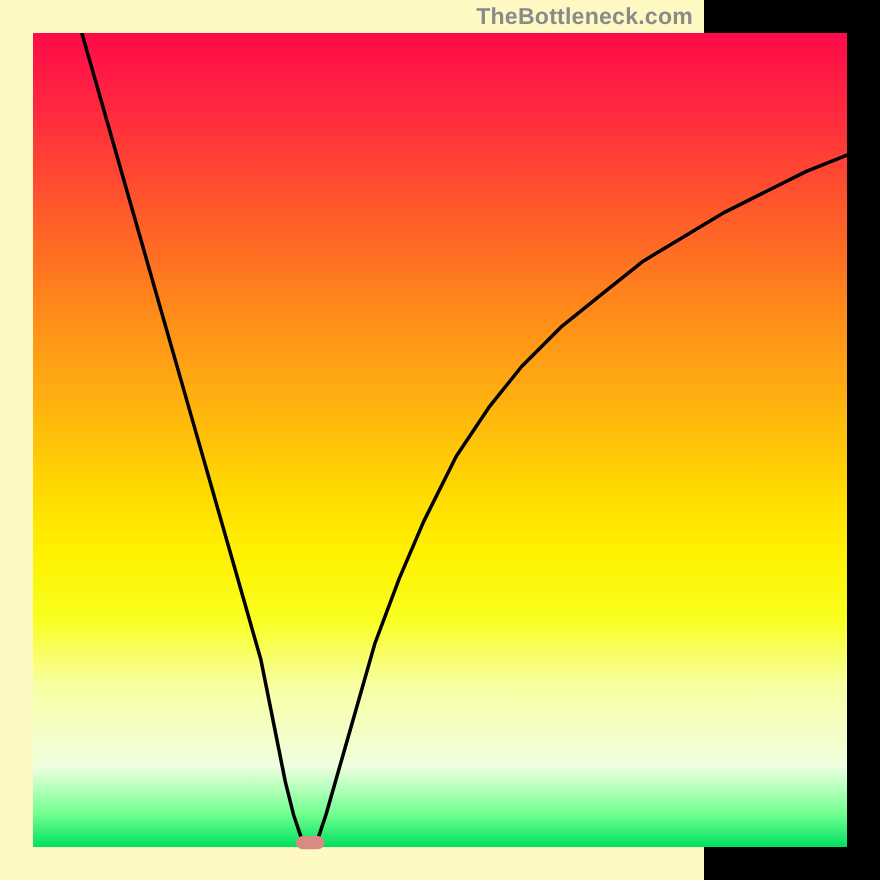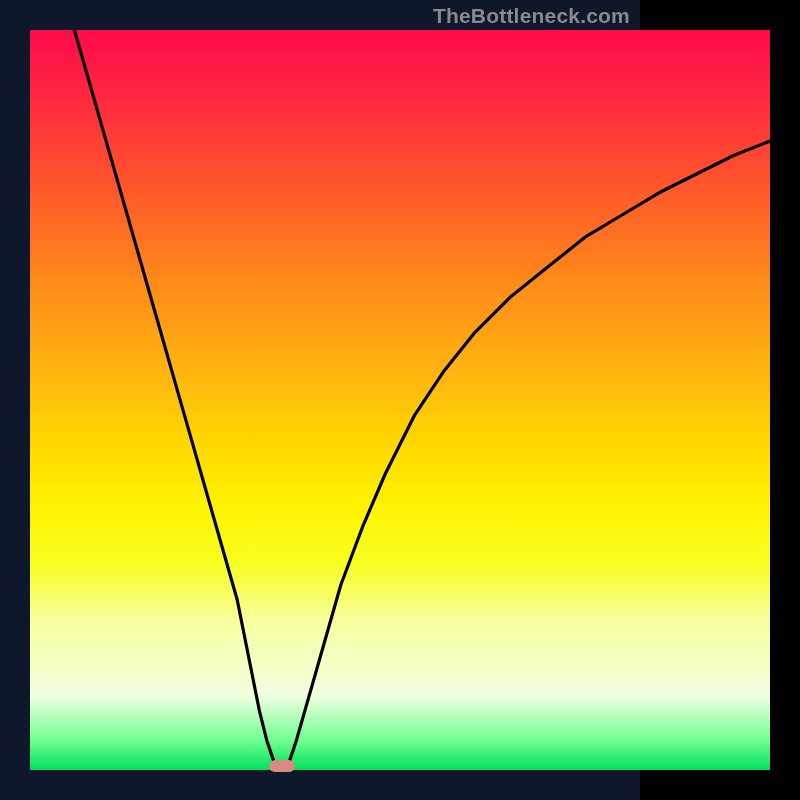--- a/index.html
+++ b/index.html
@@ -1,21 +1,21 @@
 <!DOCTYPE html>
 <html><head>
 <meta charset="utf-8">
 <style>
   * { margin: 0; padding: 0; box-sizing: border-box; }
   html, body { width: 800px; height: 800px; overflow: hidden; background: #000; }
   .stage {
     position: relative;
     width: 640px;
     height: 800px;
-    background: #0f172a;
+    background: #fef9c3;
   }
   .plot-area {
     position: absolute;
     left: 30px;
     top: 30px;
     width: 740px;
     height: 740px;
     background: linear-gradient(to bottom,
       #ff0a4a 0%,
       #ff2b3e 10%,

